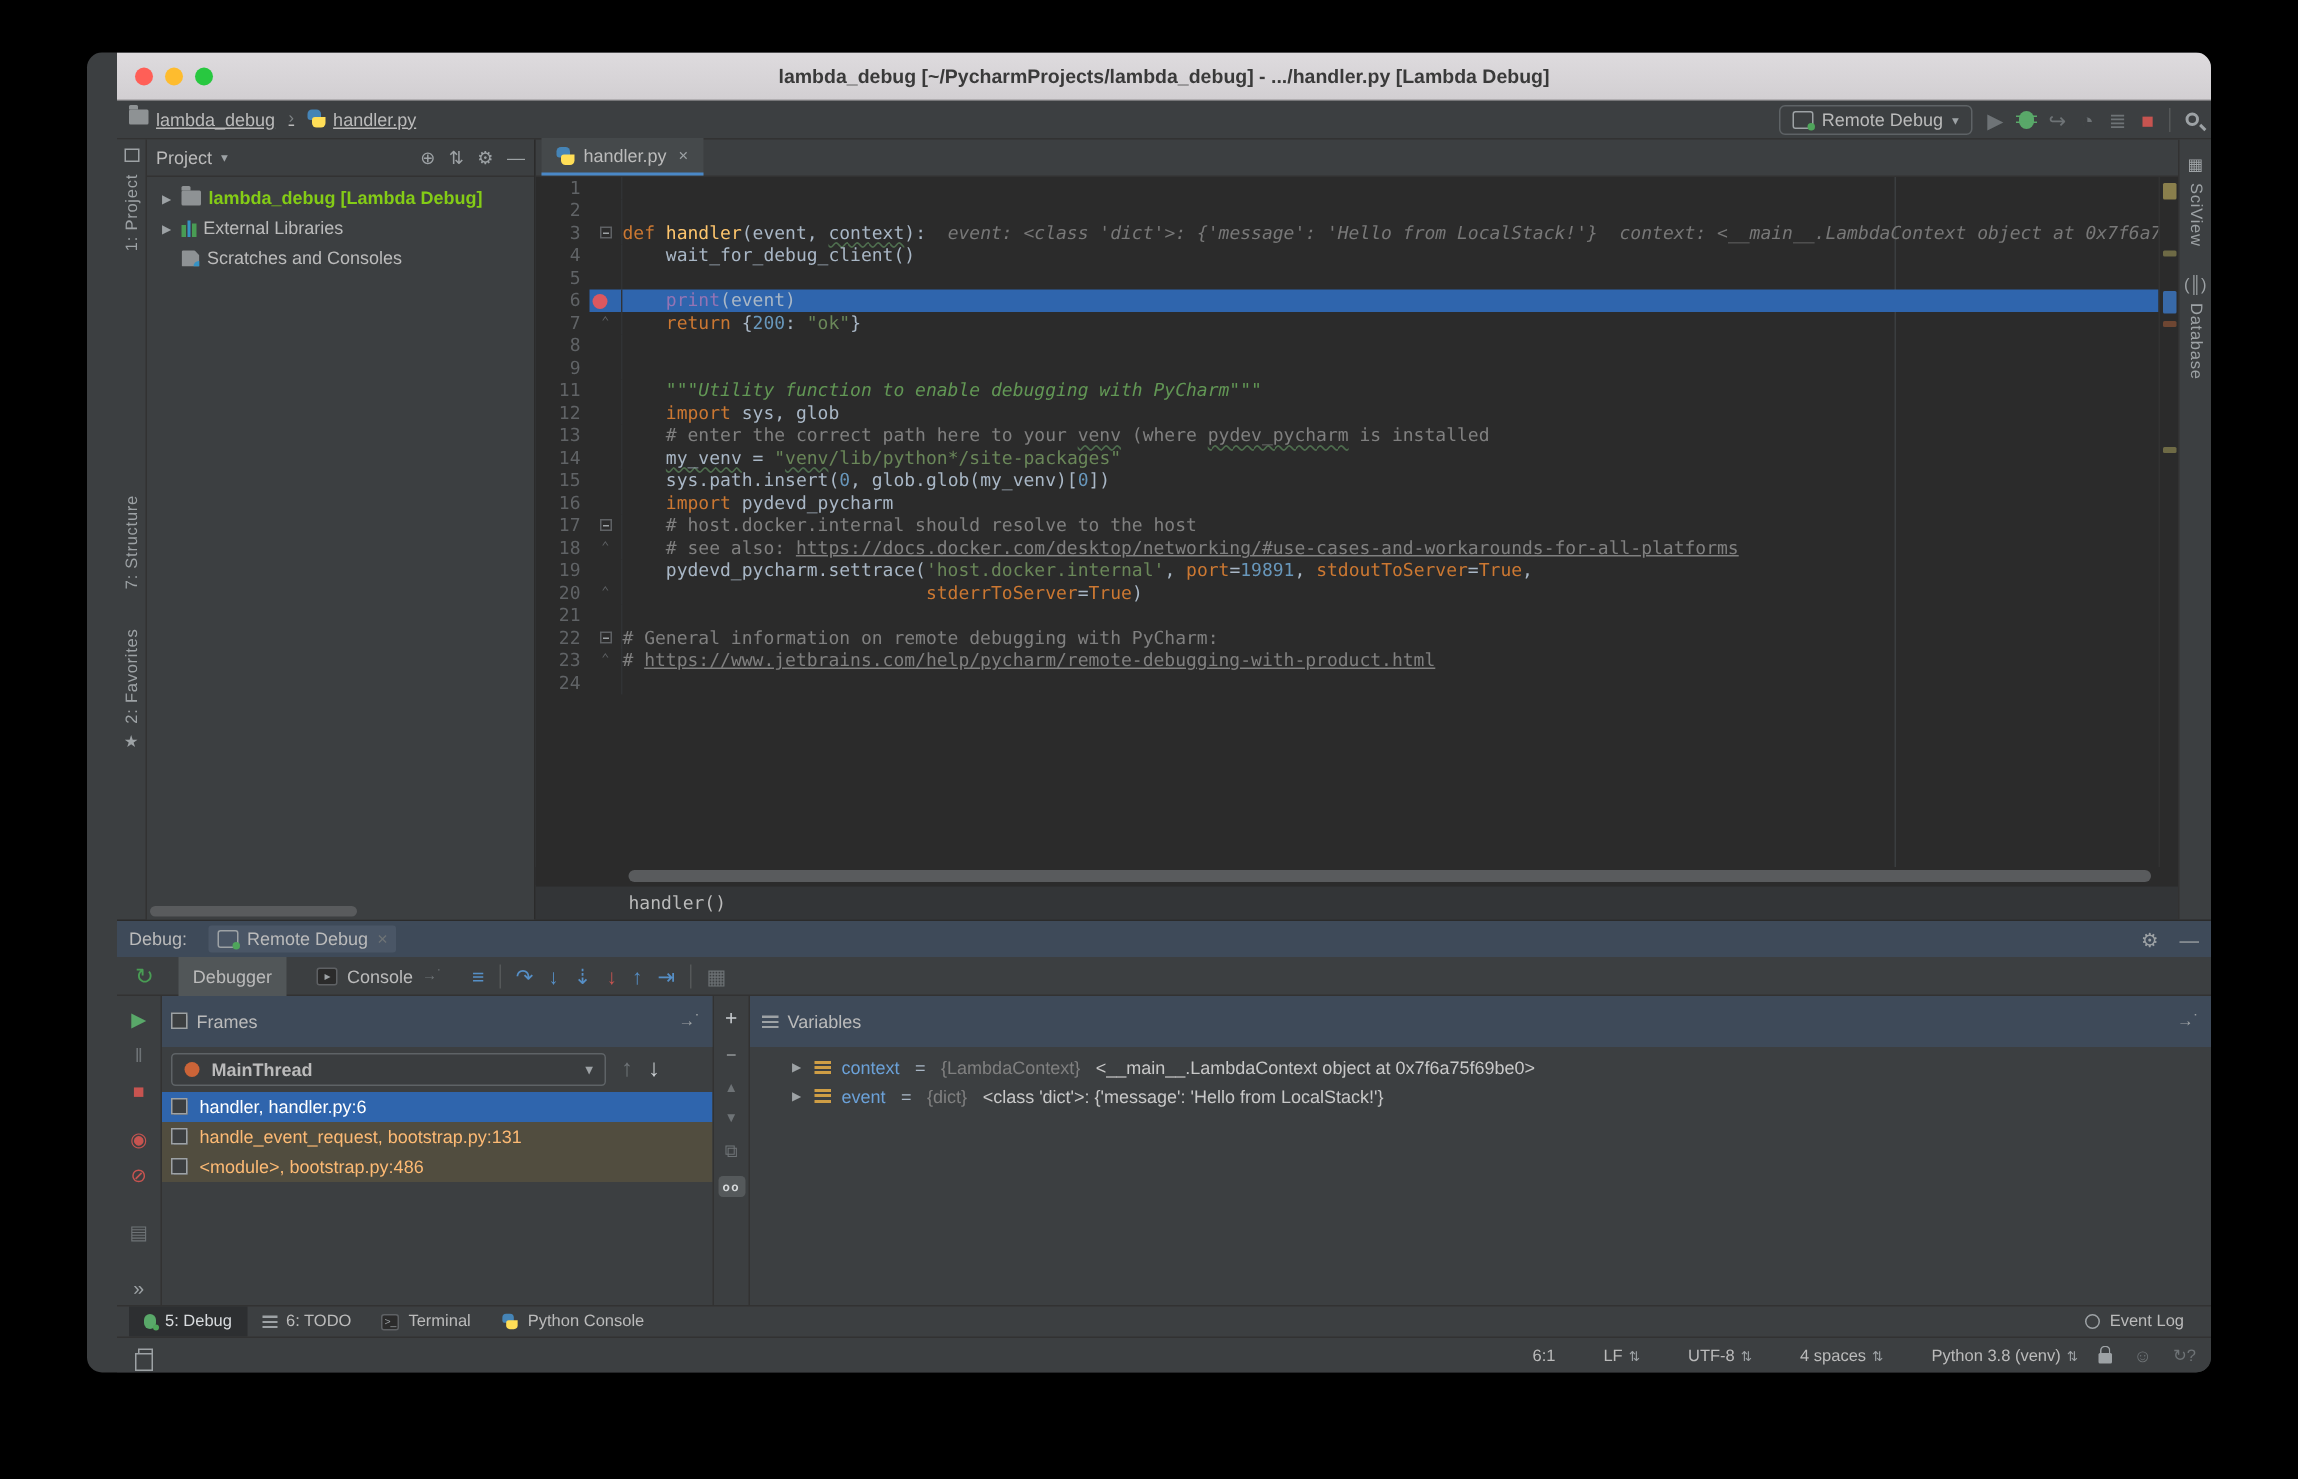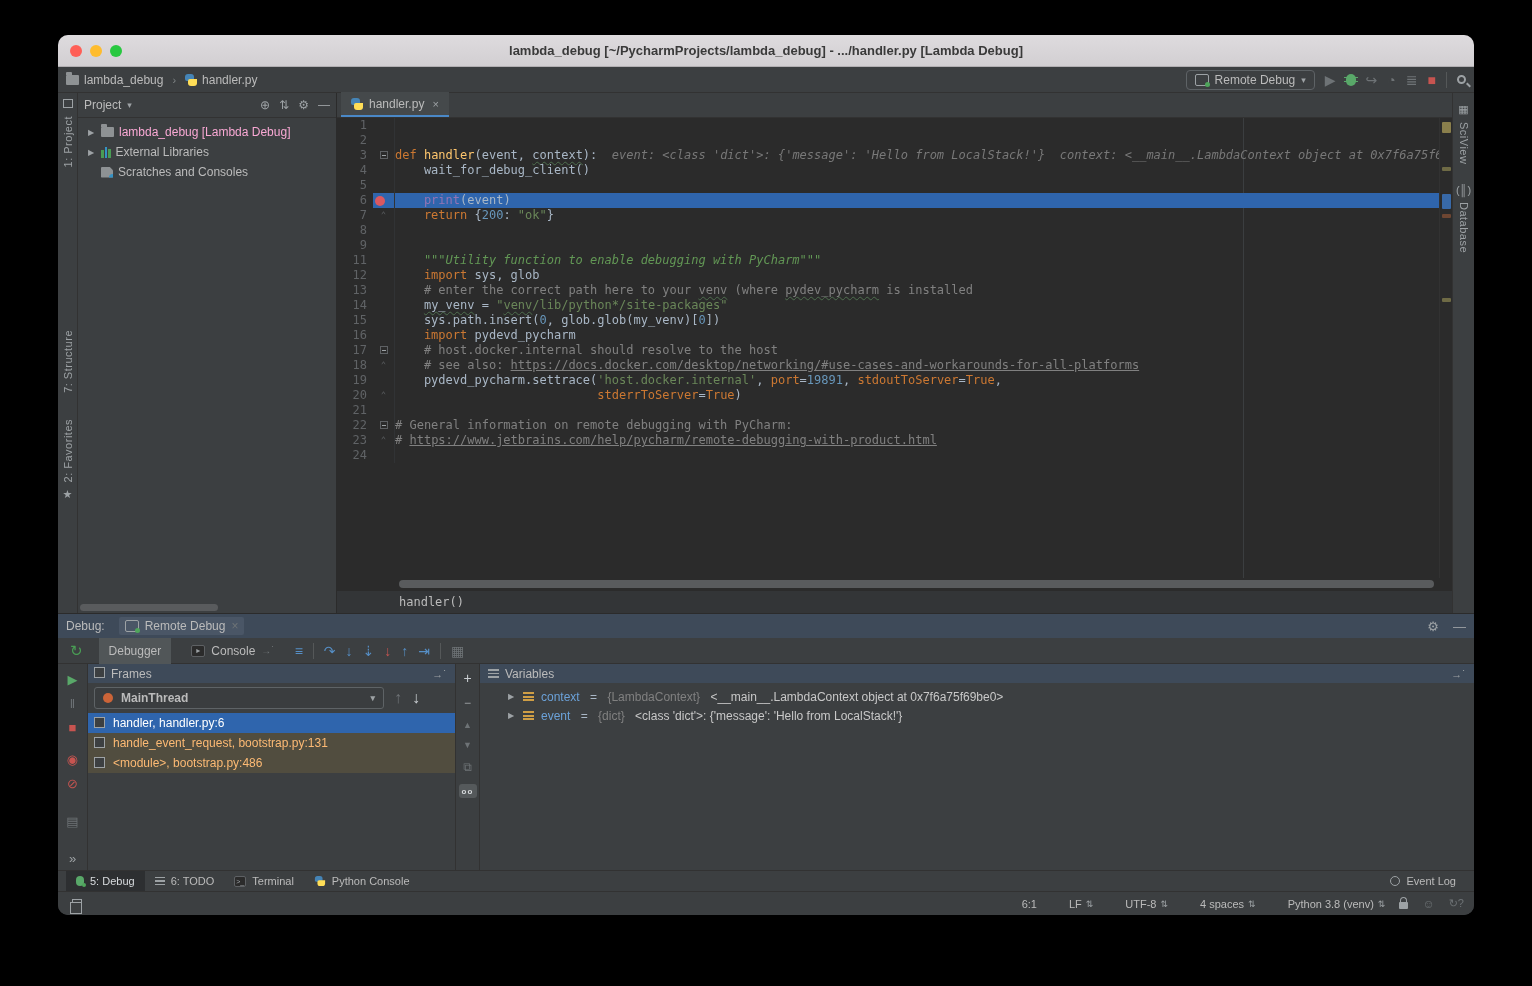--- a/index.html
+++ b/index.html
@@ -1,33 +1,33 @@
 <!DOCTYPE html>
 <html><head>
 <meta charset="utf-8">
 <style>
   * { margin:0; padding:0; box-sizing:border-box; }
   html,body { width:1532px; height:986px; background:#000; overflow:hidden;
     font-family:"Liberation Sans", sans-serif; }
   .window { position:absolute; left:58px; top:35px; width:1416px; height:880px;
     border-radius:10px; overflow:hidden; background:#3c3f41; display:flex; flex-direction:column;
-    box-shadow:0 20px 60px rgba(0,0,0,.8); }
+    box-shadow:0 20px 60px rgba(0,0,0,.8);padding-left:20px; }
 
   
   .titlebar { height:32px; background:linear-gradient(#dedbde,#d2cfd2); border-bottom:1px solid #b2afb2;
     display:flex; align-items:center; position:relative; flex:0 0 auto; }
   .traffic { display:flex; gap:8px; margin-left:12px; }
   .tl { width:12px; height:12px; border-radius:50%; }
   .tl.red{ background:#ff5f57; } .tl.yellow{ background:#febc2e; } .tl.green{ background:#28c840; }
   .title-text { position:absolute; left:0; right:0; text-align:center; font-size:13px; font-weight:bold; color:#3a3a3a; }
 
   
   .navbar { height:26px; background:#3c3f41; border-bottom:1px solid #323232; display:flex; align-items:center;
     padding:0 8px; color:#bbbbbb; font-size:12px; flex:0 0 auto; }
-  .crumb { display:flex; align-items:center; gap:5px; }
+  .crumb { display:flex; gap:5px;text-decoration:underline; }
   .crumb-sep { color:#7f8486; margin:0 4px; font-size:11px; }
   .folder-ic { width:13px; height:10px; background:#8e9294; border-radius:1px; position:relative; display:inline-block; }
   .folder-ic::before { content:""; position:absolute; top:-3px; left:0; width:6px; height:3px; background:#8e9294; border-radius:1px 1px 0 0; }
   .py-ic { width:12px; height:12px; position:relative; display:inline-block; }
   .py-ic::before { content:""; position:absolute; left:0; top:0; width:9px; height:7px; background:#4584b6; border-radius:3px 3px 0 2px; }
   .py-ic::after { content:""; position:absolute; right:0; bottom:0; width:9px; height:7px; background:#ffde57; border-radius:2px 0 3px 3px; }
   .nav-right { margin-left:auto; display:flex; align-items:center; gap:10px; }
   .runcfg { display:flex; align-items:center; gap:6px; border:1px solid #5e6366; border-radius:4px; padding:2px 8px; color:#bbbbbb; }
   .cfg-ic { width:14px; height:12px; border:1px solid #9da2a5; border-radius:2px; position:relative; display:inline-block; }
   .cfg-ic::after { content:""; position:absolute; right:-2px; bottom:-2px; width:5px; height:5px; border-radius:50%; background:#4fa55b; }
@@ -51,21 +51,21 @@
   .sq-ic { width:10px; height:9px; border:1px solid #9da2a5; display:inline-block; margin:6px 0; }
 
   
   .project { width:259px; background:#3c3f41; border-right:1px solid #2b2b2b; display:flex; flex-direction:column; flex:0 0 auto; position:relative; }
   .proj-head { height:25px; display:flex; align-items:center; padding:0 6px; color:#bbbbbb; font-size:12px; border-bottom:1px solid #323232; }
   .proj-head .spacer { flex:1; }
   .proj-head .hic { color:#9da2a5; font-size:12px; margin-left:9px; }
   .tree { padding-top:4px; font-size:12px; color:#bbbbbb; }
   .titem { height:20px; display:flex; align-items:center; gap:5px; padding-left:8px; }
   .caret { color:#9da2a5; font-size:8px; width:10px; text-align:center; }
-  .bold { font-weight:normal; color:#f9a8d4; }
+  .bold { font-weight:bold; color:#84cc16; }
   .lib-ic { display:inline-flex; gap:1px; align-items:flex-end; height:11px; }
   .lib-ic i { width:2.5px; background:#6a8759; display:block; }
   .lib-ic i:nth-child(1){height:8px;background:#499c54;} .lib-ic i:nth-child(2){height:11px;background:#3592c4;} .lib-ic i:nth-child(3){height:9px;background:#499c54;}
   .scratch-ic { width:12px; height:11px; background:#8e9294; border-radius:1px; position:relative; display:inline-block;
     clip-path:polygon(0 0,70% 0,100% 35%,100% 100%,0 100%); }
   .scratch-ic::after { content:""; position:absolute; right:-3px; bottom:-3px; width:7px; height:7px; border-radius:50%; background:#3592c4; }
   .proj-hsb { position:absolute; bottom:2px; left:2px; width:138px; height:7px; border-radius:4px; background:#595b5d; }
 
   
   .editor-col { flex:1 1 auto; display:flex; flex-direction:column; min-width:0; background:#2b2b2b; }
@@ -111,21 +111,21 @@
   .dtab.sel { background:#515658; }
   .console-ic { width:14px; height:12px; background:#2b2b2b; border:1px solid #5e6164; border-radius:2px; color:#9da2a5;
     font-size:8px; display:inline-flex; align-items:center; justify-content:center; }
   .stepic { font-size:14px; }
   .dbg-content { flex:1 1 auto; display:flex; min-height:0; }
   .dbg-lstrip { width:30px; border-right:1px solid #323232; display:flex; flex-direction:column; align-items:center; gap:9px;
     padding-top:8px; font-size:13px; flex:0 0 auto; position:relative; }
   .dbg-lstrip .more { position:absolute; bottom:4px; color:#9da2a5; }
 
   .frames { width:368px; border-right:1px solid #323232; display:flex; flex-direction:column; flex:0 0 auto; }
-  .panel-head { height:19px; background:#3e4a59; display:flex; align-items:center; gap:6px; padding:0 8px; color:#bbbbbb; font-size:12px; flex:0 0 auto;text-align:center; }
+  .panel-head { height:34px; background:#3e4a59; display:flex; align-items:center; gap:6px; padding:0 8px; color:#bbbbbb; font-size:12px; flex:0 0 auto;text-align:center; }
   .panel-head .jump { margin-left:auto; color:#9da2a5; font-size:11px; }
   .frame-ic { width:9px; height:9px; border:1px solid #9da2a5; position:relative; display:inline-block; flex:0 0 auto; }
   .frame-ic::before { content:""; position:absolute; left:-3px; top:-3px; width:9px; height:9px; border:1px solid #9da2a5; background:#3c3f41; }
   .threadrow { height:30px; display:flex; align-items:center; gap:10px; padding:0 6px; flex:0 0 auto;font-weight:bold; }
   .threadsel { flex:0 0 290px; height:22px; border:1px solid #5e6366; border-radius:3px; background:#3a3d3f;
     display:flex; align-items:center; gap:8px; padding:0 8px; color:#bbbbbb; font-size:12px; }
   .tdot { width:10px; height:10px; border-radius:50%; background:#cb6438; }
   .threadsel .ddarrow { margin-left:auto; }
   .framelist { flex:1 1 auto; font-size:12px; color:#b9bdc1; overflow:hidden; }
   .fitem { height:20px; display:flex; align-items:center; gap:8px; padding:0 8px; }

